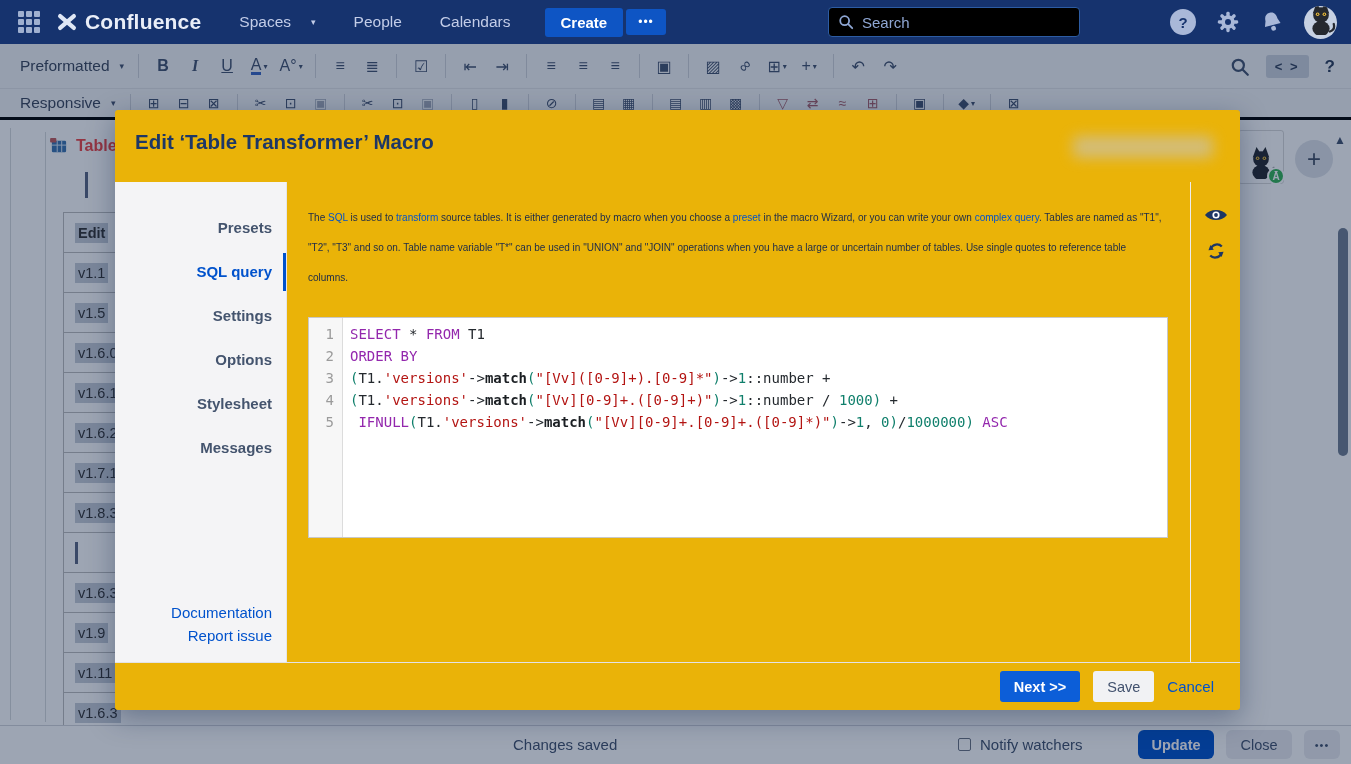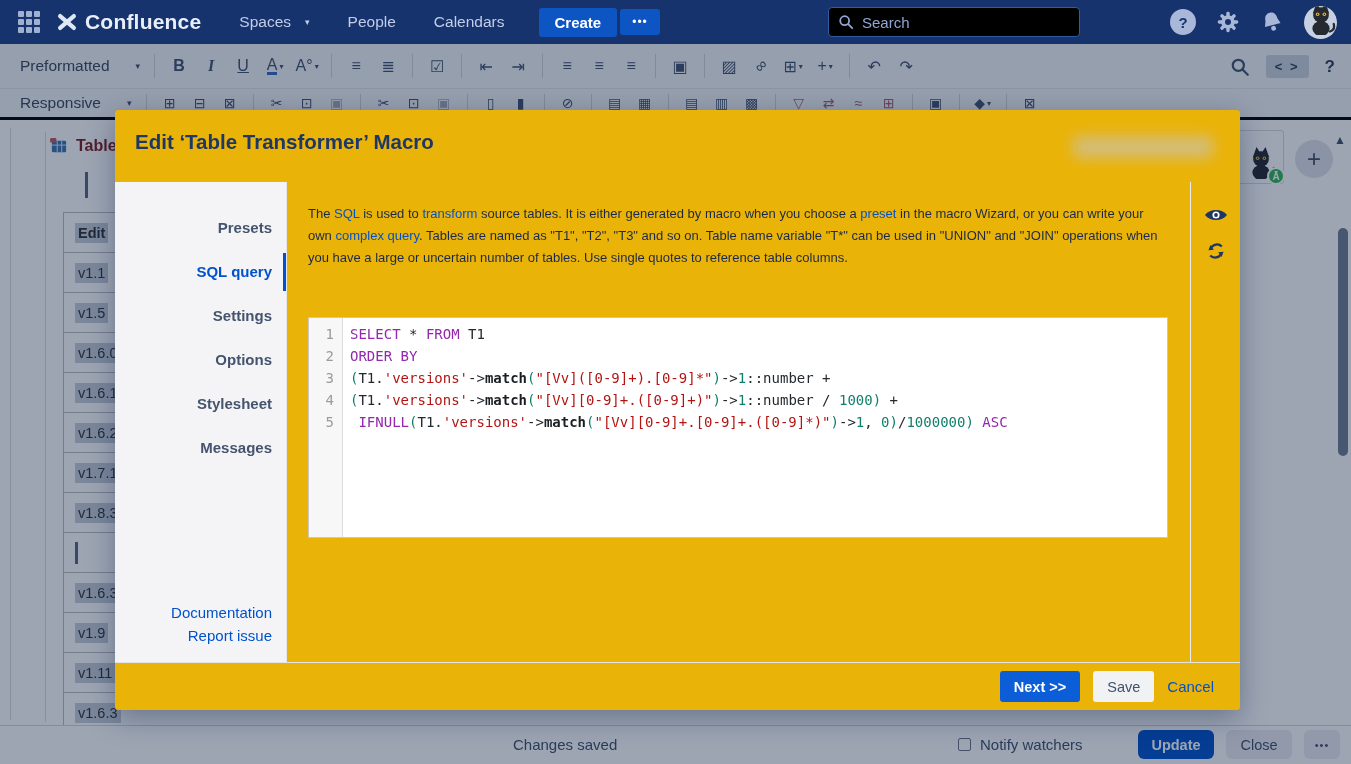--- a/index.html
+++ b/index.html
@@ -6,39 +6,39 @@
   #root{position:relative;width:1351px;height:764px;overflow:hidden;background:#fff;
         font-family:"Liberation Sans",sans-serif;-webkit-font-smoothing:antialiased;}
   
   #topbar{position:absolute;left:0;top:0;width:1351px;height:44px;background:#16336e;z-index:5;
           display:flex;align-items:center;color:#dfe7f5;}
   .tb-grid{width:22px;height:22px;margin-left:18px;display:grid;grid-template-columns:repeat(3,6px);
            grid-template-rows:repeat(3,6px);gap:2px;}
   .tb-grid i{background:#9fb0d0;border-radius:1px;}
   .logo-wrap{display:flex;align-items:center;margin-left:16px;}
   .logo-text{font-size:21px;font-weight:600;color:#e9eef8;margin-left:7px;letter-spacing:.2px;}
-  .nav-item{font-size:15.5px;color:#c3cde8;margin-left:38px;display:flex;align-items:center;gap:14px;}
+  .nav-item{font-size:15.5px;color:#c3cde8;margin-left:38px;display:flex;align-items:center;gap:20px;}
   .nav-caret{font-size:9px;color:#c3cde8;}
   .create-btn{margin-left:34px;background:#0e55c4;color:#fff;font-size:15px;font-weight:600;
               padding:6px 16px;border-radius:3px;}
   .more-top-btn{margin-left:3px;background:#0e55c4;color:#fff;font-size:12px;padding:6px 12px;
                 border-radius:3px;letter-spacing:1px;}
   #top-search{position:absolute;left:828px;top:7px;width:252px;height:30px;background:#000000;
               border:1px solid #2d5ca3;border-radius:4px;display:flex;align-items:center;box-sizing:border-box;}
   #top-search .ph{color:#8fa7d4;font-size:15px;margin-left:8px;}
   .top-right{position:absolute;right:14px;top:0;height:44px;display:flex;align-items:center;gap:20px;}
   .help-circle{width:26px;height:26px;border-radius:50%;background:#a9b8d8;color:#16336e;font-weight:bold;
                font-size:15px;display:flex;align-items:center;justify-content:center;}
   .avatar-top{width:33px;height:33px;border-radius:50%;background:#c7d1e2;overflow:hidden;
               display:flex;align-items:flex-end;justify-content:center;}
   
   .tbrow{position:absolute;left:0;width:1351px;background:#f4f5f7;display:flex;align-items:center;z-index:1;}
   #tbrow1{top:44px;height:45px;border-bottom:1px solid #e3e5e8;padding-left:20px;box-sizing:border-box;}
   #tbrow2{top:89px;height:31px;border-bottom:3px solid #000000;padding-left:20px;box-sizing:border-box;}
-  .tb-dd{display:flex;align-items:center;gap:26px;color:#3b475c;font-size:15.5px;margin-right:6px;}
+  .tb-dd{display:flex;align-items:center;gap:10px;color:#3b475c;font-size:15.5px;margin-right:6px;}
   .tb-dd .caret{font-size:9px;color:#42526e;}
   .tb-sep{width:1px;height:24px;background:#cfd3d9;margin:0 8px;}
   #tbrow2 .tb-sep{height:18px;}
   .tb-icon{width:24px;text-align:center;font-size:16px;color:#42526e;margin:0 4px;display:inline-flex;
            align-items:center;justify-content:center;gap:2px;}
   #tbrow2 .tb-icon{font-size:14px;margin:0 3px;}
   .tb-icon .caret{font-size:8px;}
   .gb{font-weight:bold;}
   .gi{font-style:italic;font-family:"Liberation Serif",serif;font-weight:bold;}
   .gu span{text-decoration:underline;}
@@ -47,21 +47,21 @@
   .red{color:#a8606b;}
   .dimmed{opacity:.45;}
   .tb1-right{position:absolute;right:16px;top:44px;height:45px;display:flex;align-items:center;gap:16px;z-index:1;}
   .code-view-btn{background:#ccd2dc;border-radius:3px;padding:4px 9px;font-size:13px;font-weight:bold;
                  color:#31415c;letter-spacing:2px;}
   .q-help{font-size:17px;font-weight:bold;color:#2a3c59;}
   
   #content{position:absolute;left:0;top:120px;width:1351px;height:605px;background:#fff;z-index:1;}
   .vline{position:absolute;width:1px;background:#d8dadd;}
   #macro-head{position:absolute;left:50px;top:17px;display:flex;align-items:center;gap:8px;
-              color:#7f1d1d;font-size:16px;font-weight:600;}
+              color:#ef4444;font-size:16px;font-weight:600;}
   .cursor-bar{position:absolute;width:3px;background:#5a6782;}
   #bg-table{position:absolute;left:63px;top:92px;width:60px;border-left:1px solid #bdbdbd;border-top:1px solid #bdbdbd;}
   .bg-cell{height:39px;border-bottom:1px solid #bdbdbd;display:flex;align-items:center;padding-left:11px;
            font-size:14.5px;color:#333;position:relative;}
   .bg-cell .hl{background:#c7cdd8;padding:2px 3px;}
   .bg-cell.hd .hl{font-weight:bold;}
   
   #scroll-up{position:absolute;left:1334px;top:13px;font-size:12px;color:#42526e;}
   #scroll-thumb{position:absolute;left:1338px;top:108px;width:10px;height:228px;background:#707e92;border-radius:5px;}
   #plus-btn{position:absolute;left:1295px;top:20px;width:38px;height:38px;border-radius:50%;background:#dfe3e9;
@@ -96,21 +96,21 @@
             filter:blur(7px);border-radius:4px;opacity:.6;}
   #m-side{position:absolute;left:0;top:72px;width:172px;height:481px;background:#f4f4f6;
           border-right:1px solid #e6e6e8;box-sizing:border-box;}
   #m-tabs{position:absolute;left:0;right:0;top:24px;}
   .side-tab{position:relative;height:44px;line-height:44px;text-align:right;padding-right:14px;
             font-size:15px;font-weight:600;color:#44546e;}
   .side-tab.active{color:#0052cc;}
   .side-tab.active::after{content:"";position:absolute;right:0;top:3px;bottom:3px;width:3px;background:#0052cc;}
   #m-links{position:absolute;right:14px;bottom:16px;text-align:right;line-height:23px;}
   .side-link{display:block;color:#0052cc;font-size:15px;text-decoration:none;}
-  #m-desc{position:absolute;left:193px;top:93px;width:856px;font-size:13px;line-height:22px;color:#1b2a4a;}
+  #m-desc{position:absolute;left:193px;top:93px;width:856px;font-size:10px;line-height:30px;color:#1b2a4a;}
   #m-desc a{color:#0052cc;text-decoration:none;}
   #m-code{position:absolute;left:193px;top:207px;width:860px;height:221px;border:1px solid #c8c8c8;
           box-sizing:border-box;display:flex;background:#fff;font-family:"DejaVu Sans Mono",monospace;
           font-size:14px;line-height:22px;}
   #m-gutter{width:34px;background:#f7f7f7;border-right:1px solid #dcdcdc;text-align:right;
             padding:5px 8px 0 0;box-sizing:border-box;color:#9b9b9b;flex:none;}
   #m-lines{padding:5px 0 0 7px;white-space:pre;}
   .tk-k{color:#9327ad;}.tk-s{color:#b31412;}.tk-n{color:#0f7f6b;}.tk-b{color:#0f7f6b;}
   .tk-d{color:#24292e;}.tk-f{color:#1b1f23;font-weight:bold;}
   #m-rail{position:absolute;right:0;top:72px;width:50px;height:481px;border-left:1px solid #ececee;

